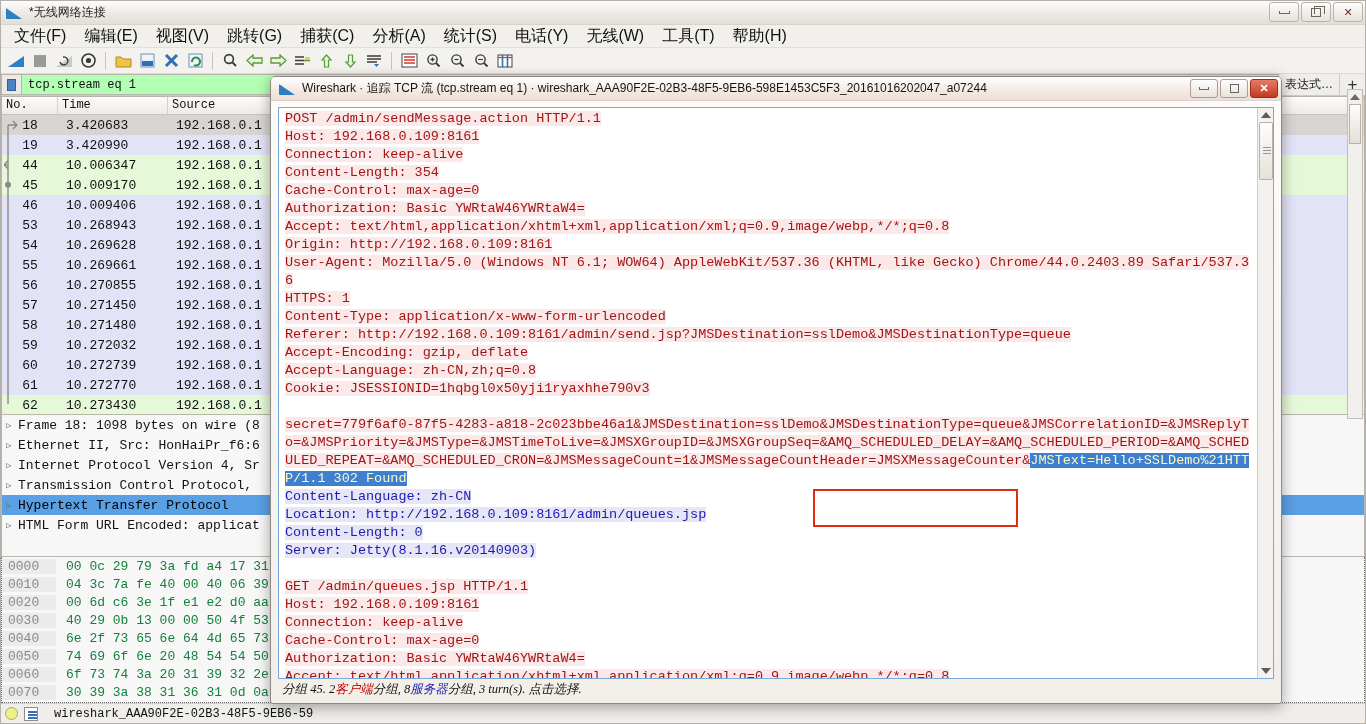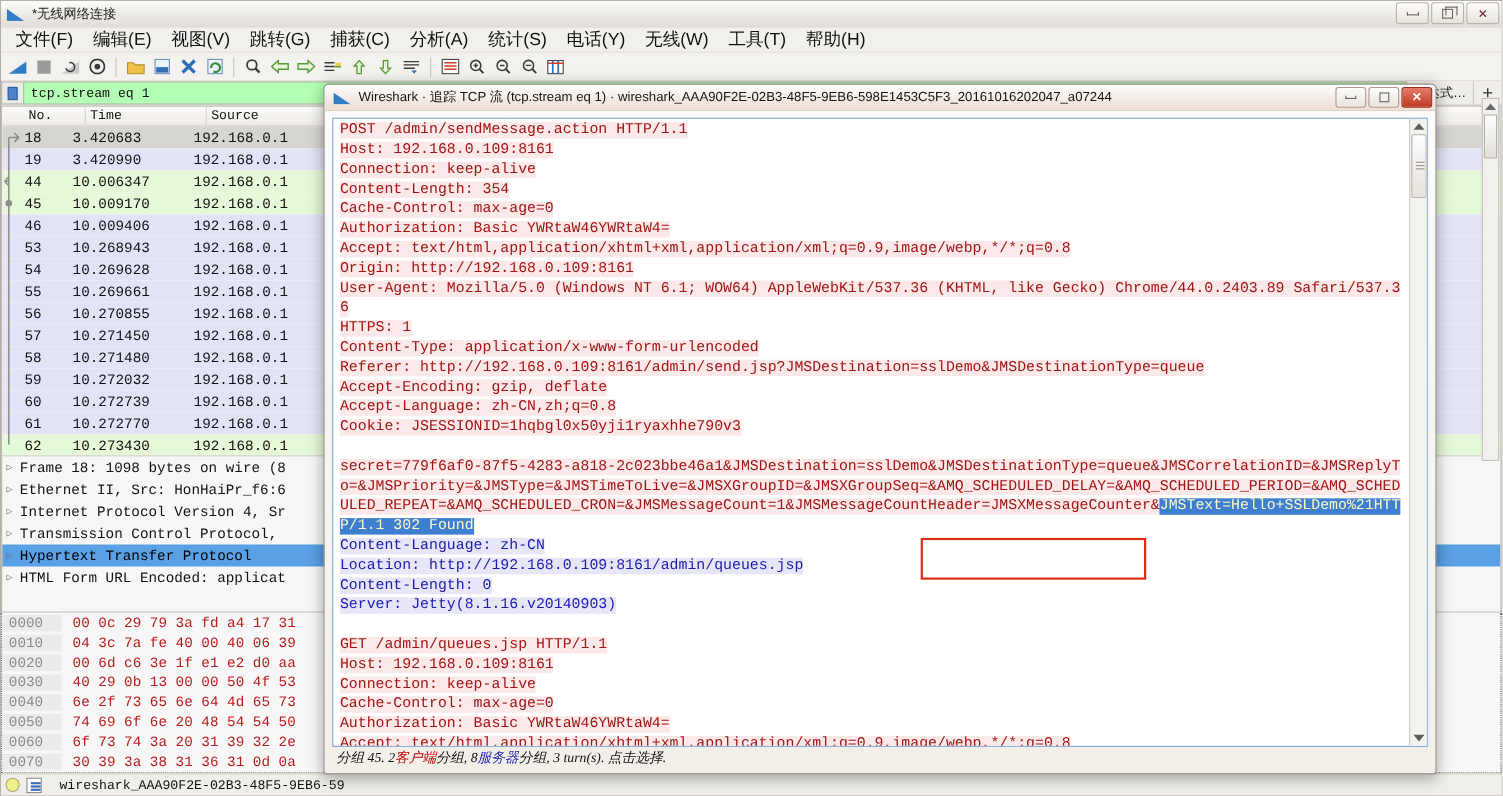--- a/index.html
+++ b/index.html
@@ -106,21 +106,21 @@
     flex:0 0 319px; background:#fff;border:1px solid #b9b5ad;
     display:flex;flex-direction:column;min-height:0;position:relative;overflow:hidden;
   }
   .plist-head{
     height:18px;flex:0 0 18px;display:flex;
     background:linear-gradient(#fcfbfa,#eeebe6);
     border-bottom:1px solid #c8c4bc;
     font-family:"Liberation Mono","DejaVu Sans Mono",monospace;font-size:12px;color:#111;
   }
   .plist-head div{padding:1px 4px;border-right:1px solid #d6d2ca;}
-  .col-no{width:56px;margin-left:20px;}
+  .col-no{width:56px;}
   .col-time{width:110px;}
   .col-src{width:120px;}
   .col-rest{flex:1 1 auto;}
   .plist-body{flex:1 1 auto;overflow:hidden;position:relative;}
   .prow{
     height:20px;display:flex;align-items:center;
     font-family:"Liberation Mono","DejaVu Sans Mono",monospace;font-size:13px;color:#111;
     white-space:nowrap;
   }
   .prow .c-no{width:60px;text-align:center;padding-right:4px;}
@@ -148,21 +148,21 @@
   .pane-bytes{
     flex:1 1 auto; background:#f7f7f7;border:1px dotted #6b6b6b;border-top:none;
     overflow:hidden;position:relative;min-height:0;
   }
   .brow{
     height:18px;display:flex;align-items:center;
     font-family:"Liberation Mono","DejaVu Sans Mono",monospace;font-size:13px;
     white-space:nowrap;
   }
   .boff{width:54px;padding-left:6px;color:#8a8a8a;background:#ebebeb;}
-  .bhex{padding-left:10px;color:#b91c1c;}
+  .bhex{padding-left:10px;color:#15803d;}
 
   
   .statusbar{
     height:20px;flex:0 0 20px;display:flex;align-items:center;
     background:#f0eeea;border-top:1px solid #d3cfc8;padding-left:4px;gap:6px;
     position:relative;
   }
   .sb-bulb{width:13px;height:13px;border-radius:50%;background:#efef8a;border:1px solid #a8a86a;}
   .sb-doc{width:14px;height:14px;background:#fff;border:1px solid #8d8d8d;position:relative;}
   .sb-doc:after{content:"";position:absolute;left:3px;top:3px;width:9px;height:2px;background:#3b6fb5;
@@ -182,21 +182,21 @@
   .right-rail{
     position:absolute;right:2px;top:88px;width:16px;height:330px;
     background:#f2f0ec;border:1px solid #c2beb6;
   }
   .right-rail .up{width:0;height:0;border-left:5px solid transparent;border-right:5px solid transparent;
      border-bottom:6px solid #6a6a6a;margin:4px auto;}
   .right-rail .thumb{width:12px;height:40px;margin:2px auto;background:linear-gradient(#fdfdfd,#e2dfd8);border:1px solid #b6b2aa;}
 
   
   #dialog{
-    position:absolute;left:294px;top:76px;width:1012px;height:628px;
+    position:absolute;left:270px;top:76px;width:1012px;height:628px;
     background:linear-gradient(#fdfcfb,#f2efe9);
     border:1px solid #8d8880;
     border-radius:5px 5px 3px 3px;
     box-shadow:0 3px 14px rgba(0,0,0,.35);
     display:flex;flex-direction:column;
     overflow:hidden;
   }
   .dlg-title{
     height:24px;flex:0 0 24px;
     background:linear-gradient(#ffffff,#f3e9e2 60%,#efded4);

